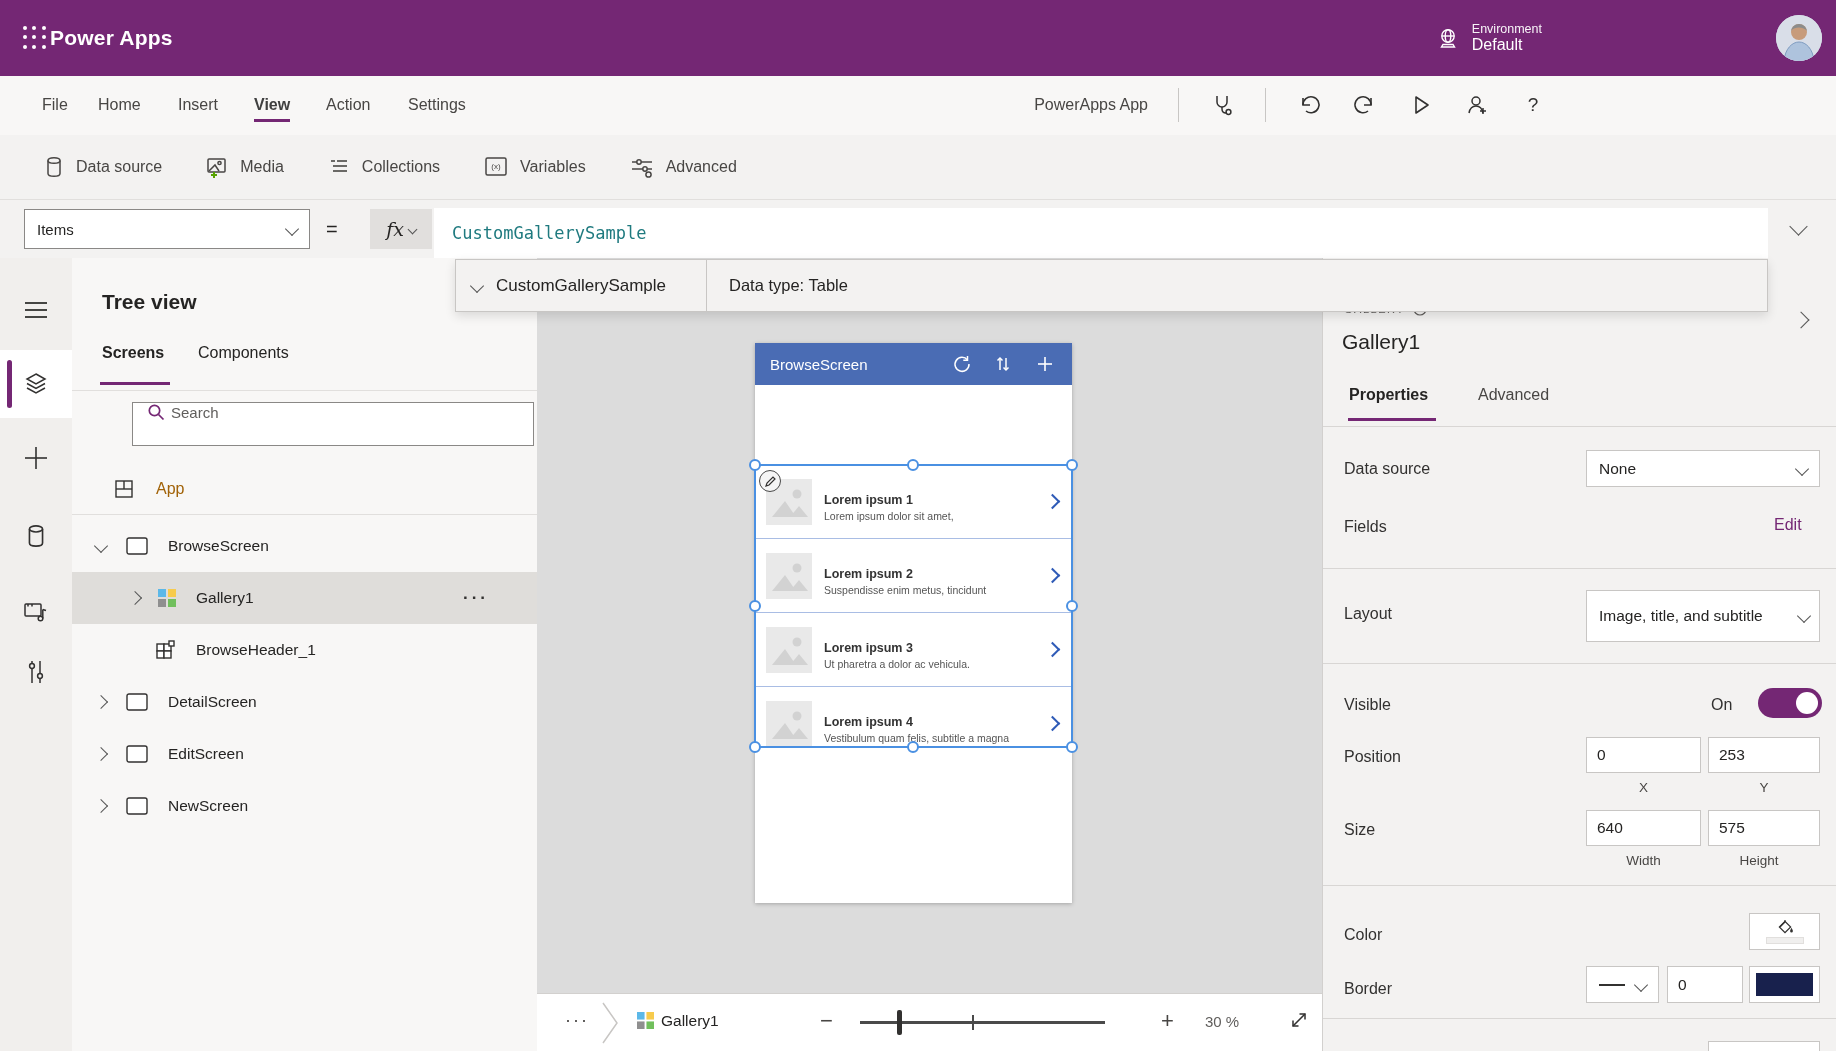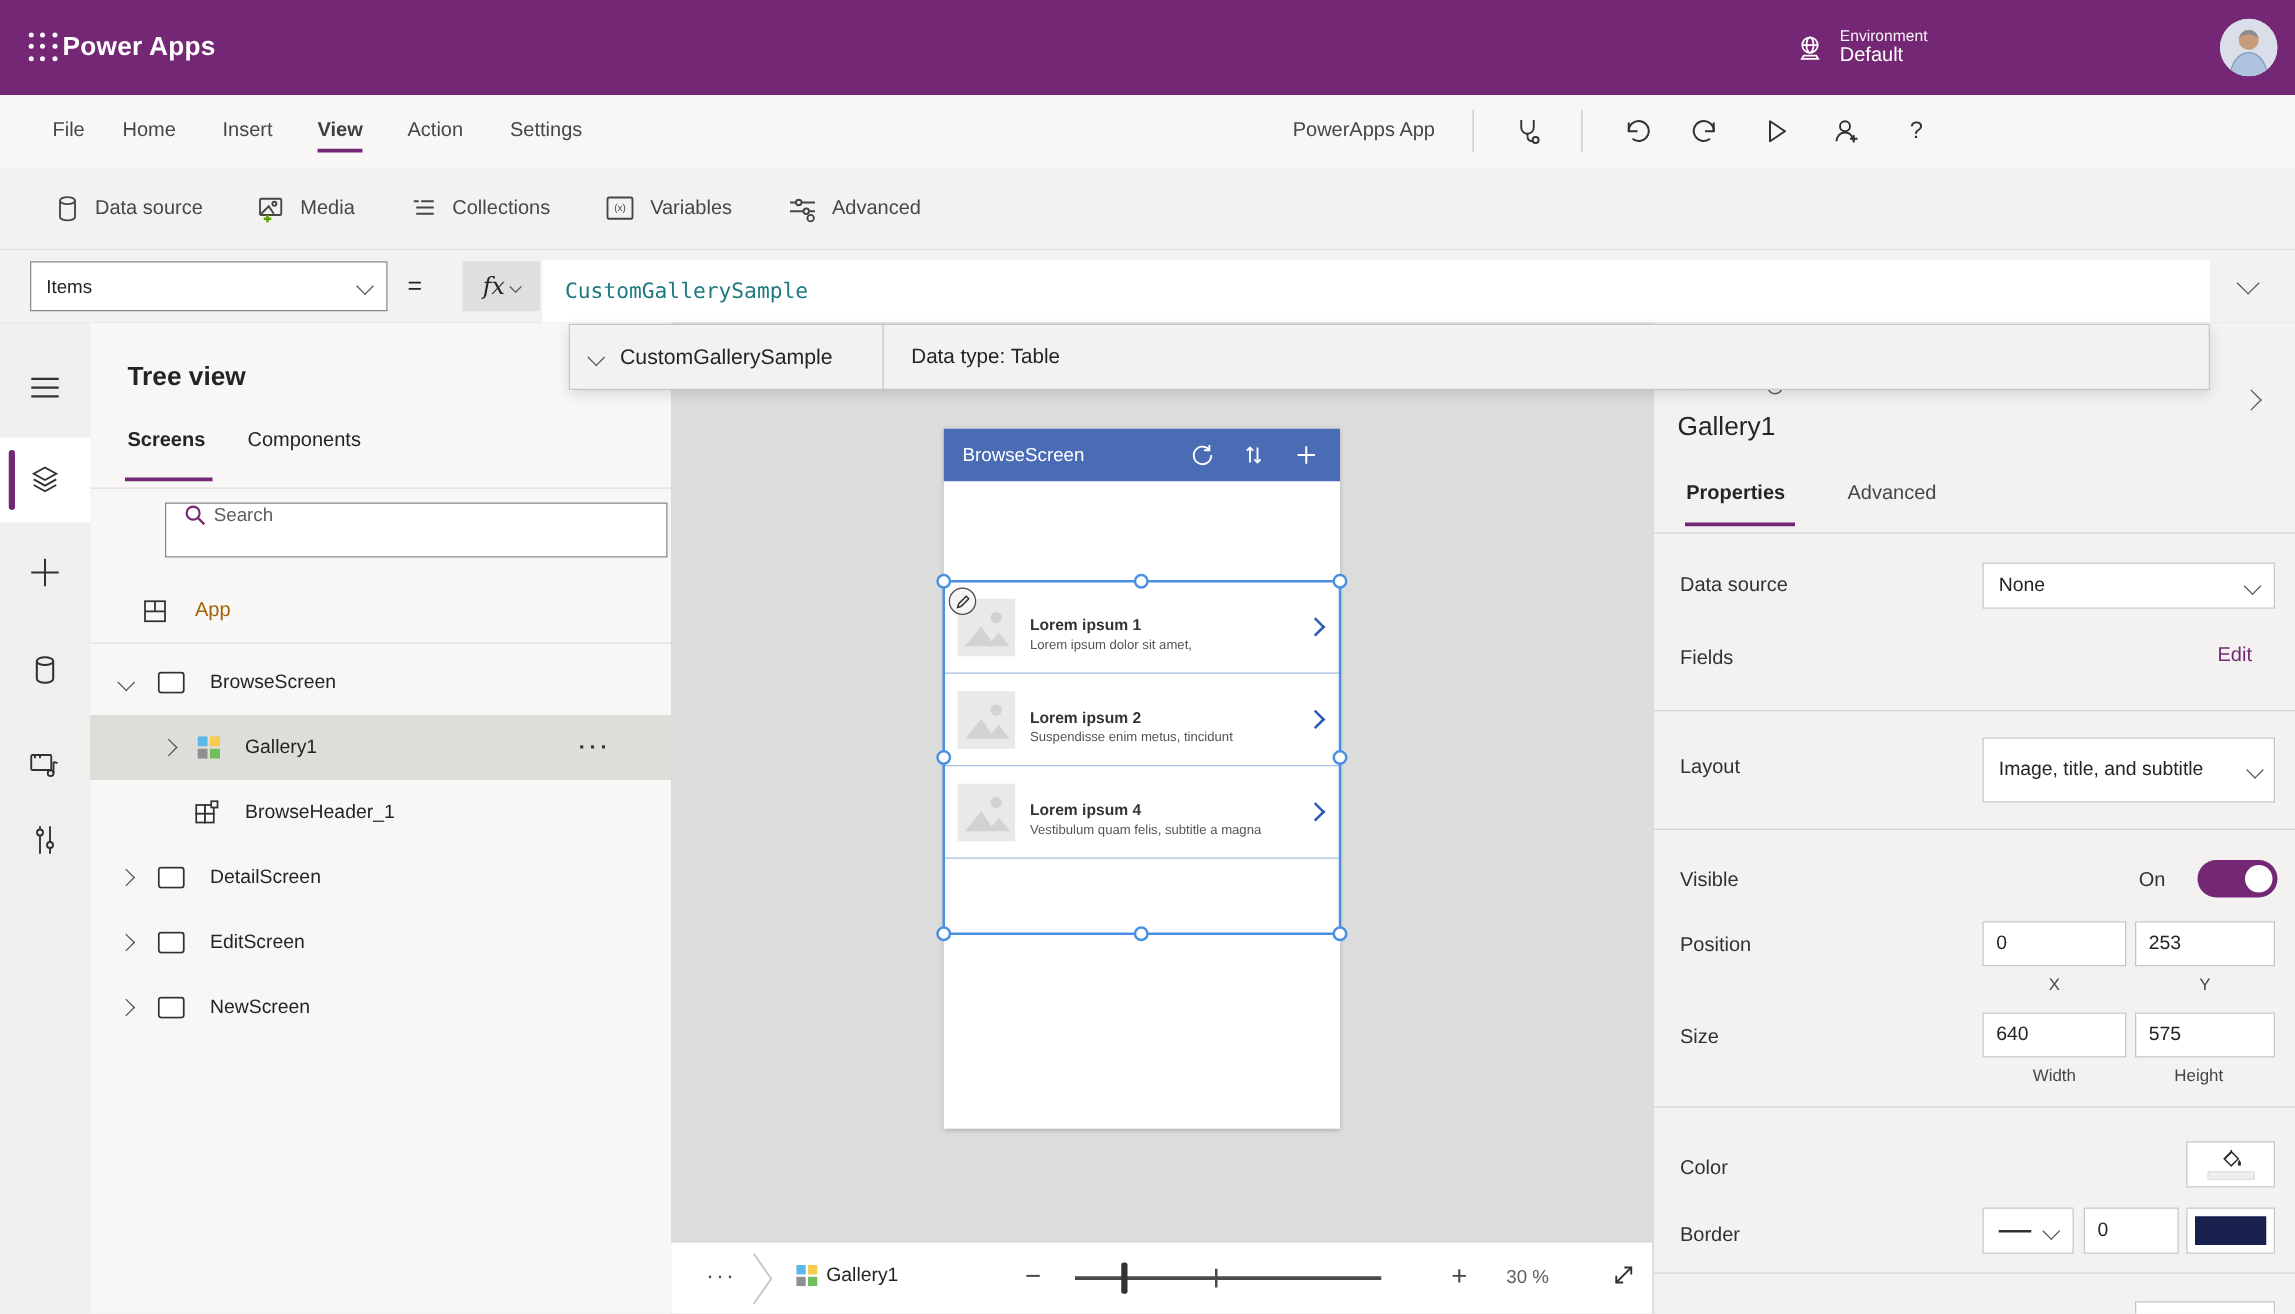--- a/index.html
+++ b/index.html
@@ -529,20 +529,35 @@
     <div class="g-item">
       <span class="g-img">
         <svg width="46" height="46" viewBox="0 0 46 46">
             <rect width="46" height="46" fill="#e9e9e9"></rect>
             <circle cx="31" cy="15" r="4.5" fill="#d2d2d2"></circle>
             <path d="M6 38 L19 22 L30 38 Z" fill="#d2d2d2"></path>
             <path d="M24 38 L33 27 L42 38 Z" fill="#d2d2d2"></path>
           </svg>
       </span>
       <span class="g-txt">
+        <div class="g-title">Lorem ipsum 3</div>
+        <div class="g-sub">Ut pharetra a dolor ac vehicula.</div>
+      </span>
+      <span class="g-chev"></span>
+    </div>
+    <div class="g-item">
+      <span class="g-img">
+        <svg width="46" height="46" viewBox="0 0 46 46">
+            <rect width="46" height="46" fill="#e9e9e9"></rect>
+            <circle cx="31" cy="15" r="4.5" fill="#d2d2d2"></circle>
+            <path d="M6 38 L19 22 L30 38 Z" fill="#d2d2d2"></path>
+            <path d="M24 38 L33 27 L42 38 Z" fill="#d2d2d2"></path>
+          </svg>
+      </span>
+      <span class="g-txt">
         <div class="g-title">Lorem ipsum 4</div>
         <div class="g-sub">Vestibulum quam felis, subtitle a magna</div>
       </span>
       <span class="g-chev"></span>
     </div>
   </div>
 
   <div class="abs" id="gallery-frame"></div>
   <div class="handle" style="left:212px;top:201px"></div>
   <div class="handle" style="left:370px;top:201px"></div>

